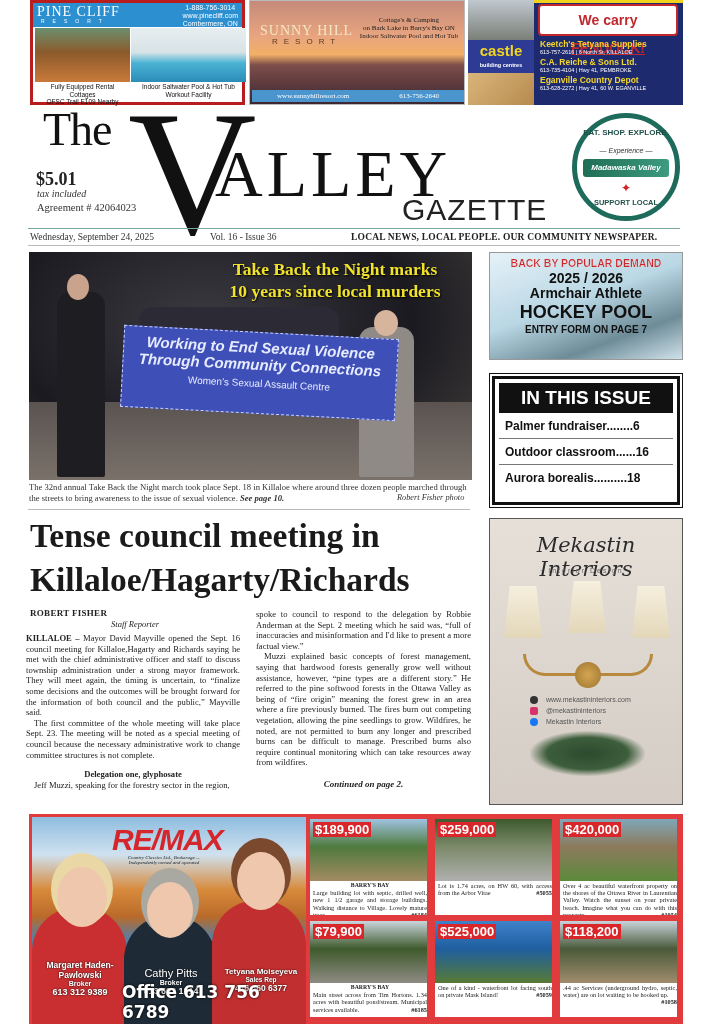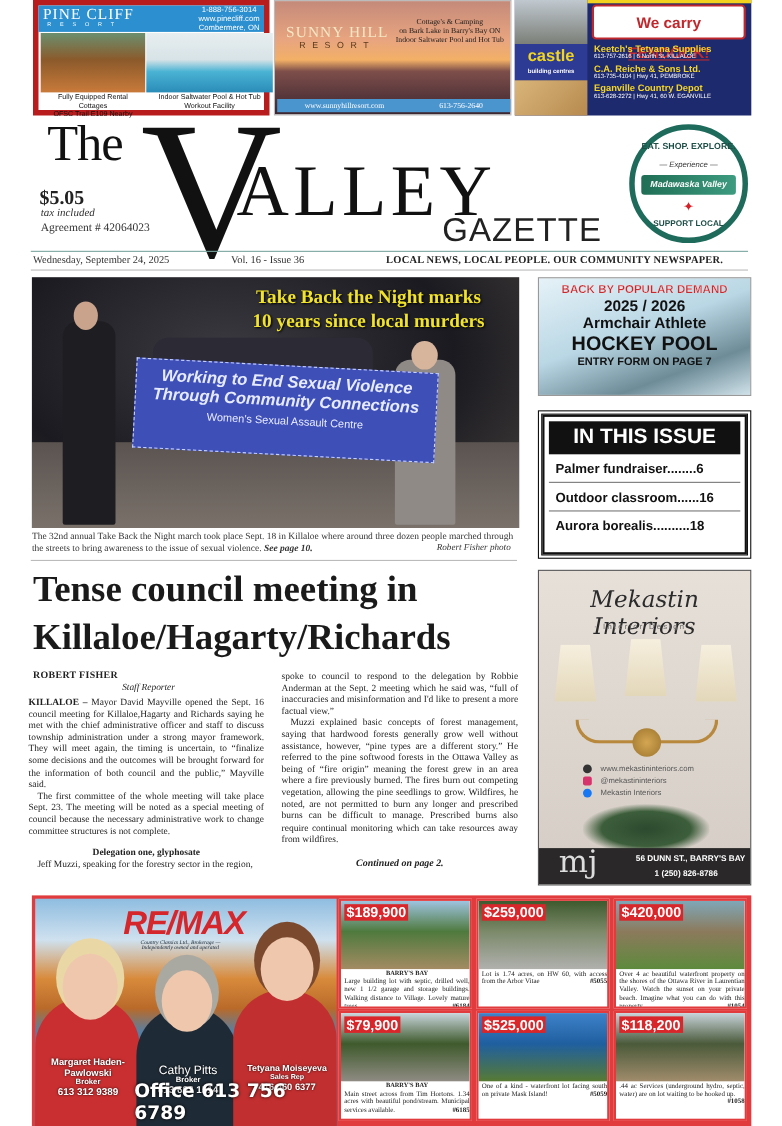--- a/index.html
+++ b/index.html
@@ -1,19 +1,19 @@
 <!DOCTYPE html>
 <html><head>
 <meta charset="utf-8">
 <style>
 *{box-sizing:border-box;margin:0;padding:0}
 body{width:711px;height:1024px;background:#fff;position:relative;overflow:hidden;font-family:"Liberation Serif",serif;color:#222}
 .abs{position:absolute}
 
-#ad-pine{left:30px;top:0;width:215px;height:105px;border:5px solid #b91c1c;background:#fff}
+#ad-pine{left:30px;top:0;width:215px;height:105px;border:3px solid #b91c1c;background:#fff}
 #ad-pine .bar{position:absolute;left:0;top:0;width:100%;height:24px;background:#2b8fd0;color:#fff}
 #ad-pine .brand{position:absolute;left:4px;top:1px;font-family:"Liberation Serif",serif;font-size:14px;letter-spacing:1px}
 #ad-pine .sub{position:absolute;left:8px;top:15px;font-size:5px;letter-spacing:8px;font-family:"Liberation Sans",sans-serif}
 #ad-pine .contact{position:absolute;right:4px;top:1px;text-align:center;font-family:"Liberation Sans",sans-serif;font-size:7px;line-height:8px}
 #ad-pine .img1{position:absolute;left:2px;top:25px;width:95px;height:54px;background:linear-gradient(180deg,#6b8f6e 0%,#8b5a2b 45%,#c97a3a 100%)}
 #ad-pine .img2{position:absolute;left:98px;top:25px;width:115px;height:54px;background:linear-gradient(180deg,#e8eef0 0%,#d7e3e7 45%,#4ab3d4 65%,#2a8cb8 100%)}
 #ad-pine .cap{position:absolute;top:80px;font-family:"Liberation Sans",sans-serif;font-size:6.5px;text-align:center;line-height:7.5px;color:#111}
 #ad-sunny{left:249px;top:0;width:216px;height:105px;border:1px solid #bbb;background:linear-gradient(180deg,#c48a7a 0%,#e9a57f 35%,#f2b066 52%,#7d4e4a 62%,#3c2630 100%)}
 #ad-sunny .brand{position:absolute;left:10px;top:22px;font-size:14px;color:#f4e7c4;letter-spacing:1px}
 #ad-sunny .resort{position:absolute;left:22px;top:36px;font-size:8px;letter-spacing:6px;color:#5a3a1c;font-family:"Liberation Sans",sans-serif}
@@ -169,21 +169,21 @@
     <div class="store-info">613-735-4104 | Hwy 41, PEMBROKE</div>
     <div class="store-name">Eganville Country Depot</div>
     <div class="store-info">613-628-2272 | Hwy 41, 60 W. EGANVILLE</div>
   </div>
 </div>
 
 <div id="the" class="abs">The</div>
 <div id="v" class="abs">V</div>
 <div id="alley" class="abs">ALLEY</div>
 <div id="gazette" class="abs">GAZETTE</div>
-<div id="price" class="abs">$5.05</div>
+<div id="price" class="abs">$5.01</div>
 <div id="taxinc" class="abs">tax included</div>
 <div id="agreement" class="abs">Agreement # 42064023</div>
 <div id="badge" class="abs">
   <div class="t1">EAT. SHOP. EXPLORE.</div>
   <div class="t2">— Experience —</div>
   <div class="t3">Madawaska Valley</div>
   <div class="leaf">✦</div>
   <div class="t4">SUPPORT LOCAL</div>
 </div>
 <div id="rule1" class="abs"></div>
@@ -250,25 +250,20 @@
   <div class="shade" style="left:78px;top:62px"></div>
   <div class="shade" style="left:142px"></div>
   <div class="arm"></div>
   <div class="plate"></div>
   <div class="contact">
     <div><span class="ic" style="background:#333"></span><span>www.mekastininteriors.com</span></div>
     <div><span class="ic" style="background:#d6336c;border-radius:2px"></span><span>@mekastininteriors</span></div>
     <div><span class="ic" style="background:#1877f2"></span><span>Mekastin Interiors</span></div>
   </div>
   <div class="plant"></div>
-  <div class="foot">
-    <span class="mj">mj</span>
-    <span class="addr">56 DUNN ST., BARRY'S BAY</span>
-    <span class="phone">1 (250) 826-8786</span>
-  </div>
 </div>
 
 <div id="remax" class="abs">
   <div id="remax-team">
     <div class="logo">RE/MAX</div>
     <div class="logo-sub">Country Classics Ltd., Brokerage — Independently owned and operated</div>
     <div class="p" style="left:0;width:95px;height:118px;background:#c92f31"></div>
     <div class="face" style="left:25px;top:50px;width:50px;height:60px;box-shadow:0 -8px 0 6px #e9d7a6"></div>
     <div class="p" style="left:92px;width:92px;height:110px;background:#1e2a35"></div>
     <div class="face" style="left:115px;top:65px;width:46px;height:56px;box-shadow:0 -8px 0 6px #a9a9a2"></div>

